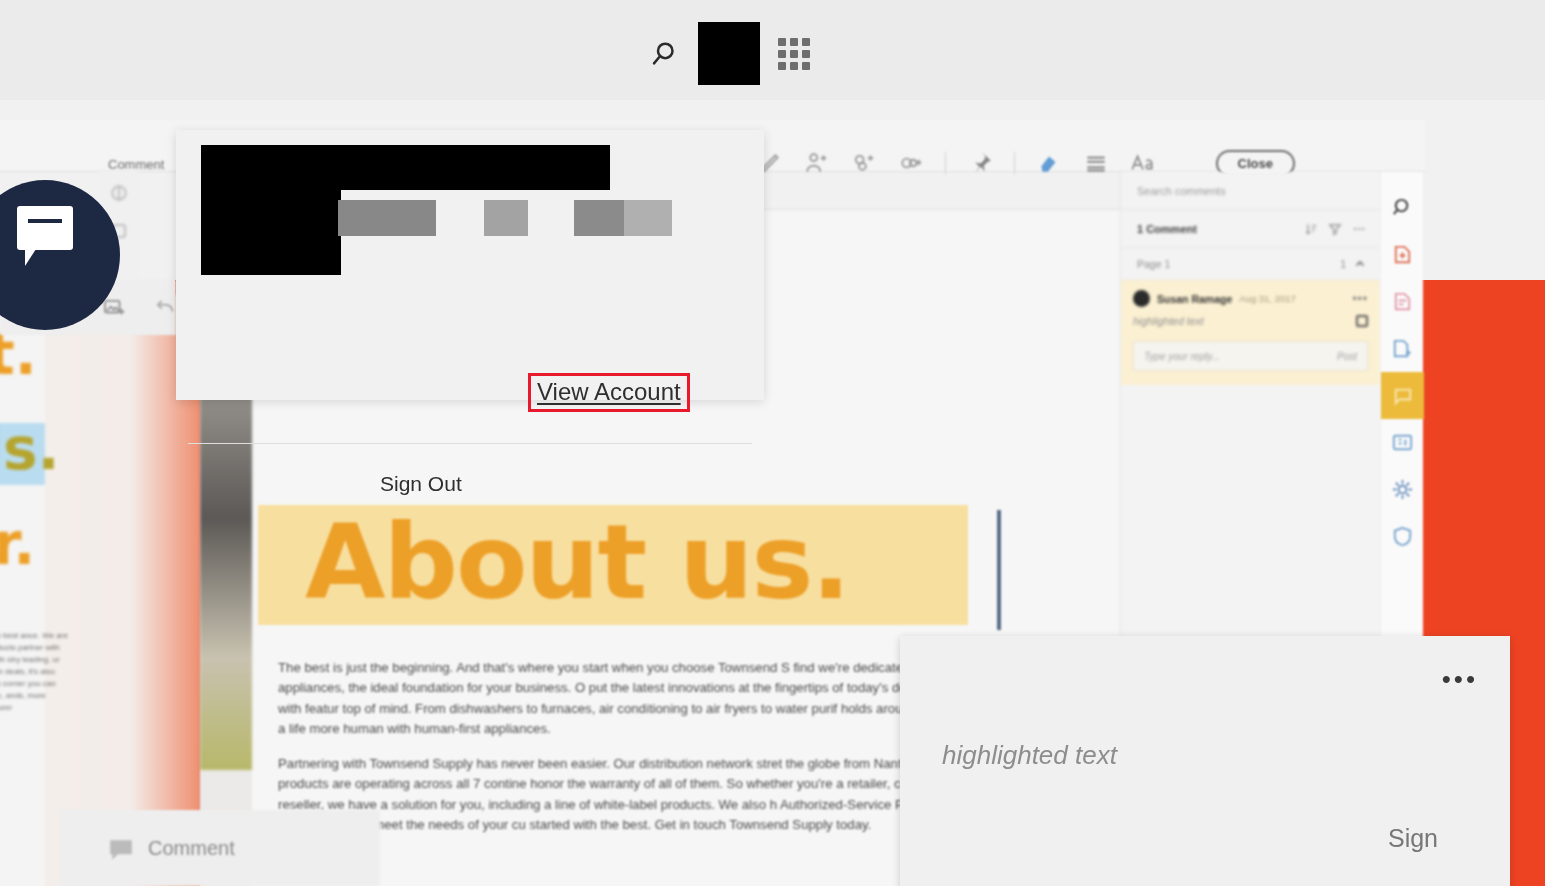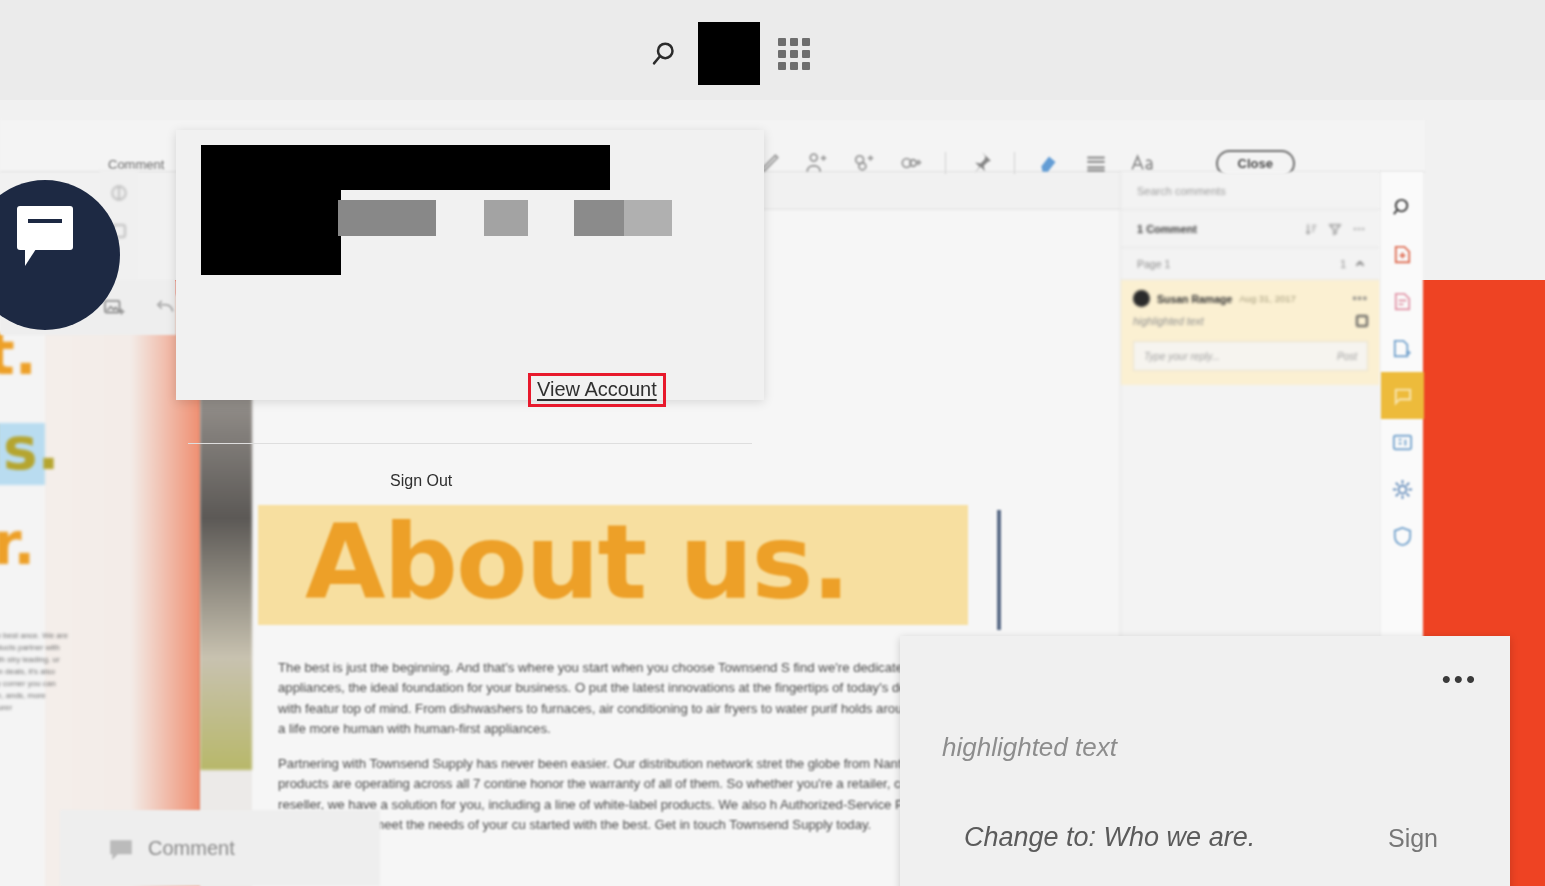--- a/index.html
+++ b/index.html
@@ -277,21 +277,21 @@
     background: #f0f0f0;
     box-shadow: 0 2px 8px rgba(0,0,0,.18);
     z-index: 25;
   }
   .popup-dots {
     position: absolute; right: 32px; top: 38px;
     font-size: 26px; letter-spacing: 3px; color: #3a3a3a; line-height: .4;
     cursor: pointer;
   }
   .popup-quote {
-    position: absolute; left: 42px; top: 96px;
+    position: absolute; left: 42px; top: 104px;
     font-size: 26px; font-style: italic; color: #8d8d8d;
   }
   .popup-change {
     position: absolute; left: 64px; top: 186px;
     font-size: 27px; font-style: italic; color: #5b5b5b;
   }
   .popup-post {
     position: absolute; right: 72px; top: 188px;
     font-size: 25px; color: #777777;
     cursor: pointer;
@@ -351,32 +351,32 @@
   .eb2 { width: 44px; background: #a3a3a3; margin-right: 46px; }
   .eb3 { width: 50px; background: #8b8b8b; }
   .eb4 { width: 48px; background: #b0b0b0; }
   .view-account-wrap {
     position: absolute; left: 352px; top: 243px;
     border: 3px solid #e8192c;
     padding: 2px 6px 3px 6px;
     cursor: pointer;
   }
   .view-account-link {
-    font-size: 20px; color: #2f2f2f;
+    font-size: 24px; color: #2f2f2f;
     text-decoration: underline;
     text-underline-offset: 3px;
     white-space: nowrap;
   }
   .am-divider {
     position: absolute; left: 12px; top: 313px;
     width: 564px; height: 1px; background: #dedede;
   }
   .am-signout {
-    position: absolute; left: 214px; top: 342px;
-    font-size: 16px; color: #2f2f2f;
+    position: absolute; left: 204px; top: 342px;
+    font-size: 21px; color: #2f2f2f;
     cursor: pointer;
   }
 </style>
 </head>
 <body>
 
 <div id="root">
 
   <div class="acrobat-window">
 
@@ -612,21 +612,20 @@
         <svg viewBox="0 0 24 24" fill="#8a8a8a">
             <path d="M2 3h20v13H9l-5 5v-5H2z"></path>
           </svg>
       </span>
       <span class="bb-label">Comment</span>
     </div>
 
     <div class="comment-popup">
       <div class="popup-dots">•••</div>
       <div class="popup-quote">highlighted text</div>
-      <div class="popup-change">Change to: Who we are.</div>
       <div class="popup-post">Sign</div>
     </div>
 
     <div class="comment-badge">
       <span class="badge-bubble"></span>
     </div>
 
   </div>
 
   <div class="app-header">

